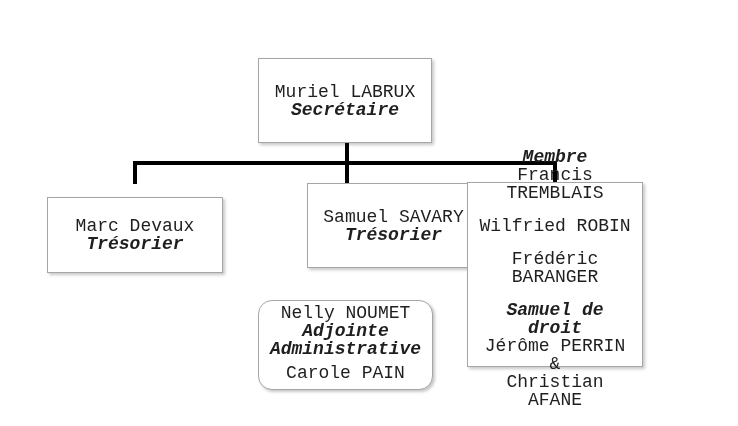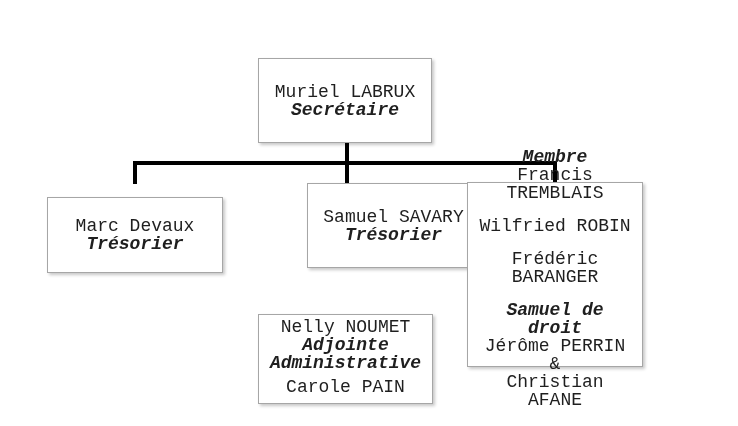--- a/index.html
+++ b/index.html
@@ -42,21 +42,21 @@
   }
   .para { margin: 8px 0 7px 0; }
   .para:last-child { margin-bottom: 0; }
   .para-tight { margin: 0 0 6px 0; }
 
   
   .box-president { left: 258px; top: 58px;  width: 174px; height: 85px; }
   .box-secretary { left: 47px;  top: 197px; width: 176px; height: 76px; }
   .box-treasurer { left: 259px; top: 183px; width: 173px; height: 85px; margin-left: 48px; }
   .box-members   { left: 467px; top: 182px; width: 176px; height: 185px; }
-  .box-admin     { left: 258px; top: 314px; width: 175px; height: 90px; }
+  .box-admin     { left: 258px; top: 300px; width: 175px; height: 90px; border-radius: 14px; }
 
   
   .connector {
     position: absolute;
     background: var(--connector-color, #000000);
   }
   .conn-stub-center { left: 345px; top: 143px; width: 4px; height: 40px; }
   .conn-horizontal  { left: 133px; top: 161px; width: 424px; height: 4px; }
   .conn-drop-left   { left: 133px; top: 161px; width: 4px; height: 23px; }
   .conn-drop-right  { left: 553px; top: 161px; width: 4px; height: 22px; }

